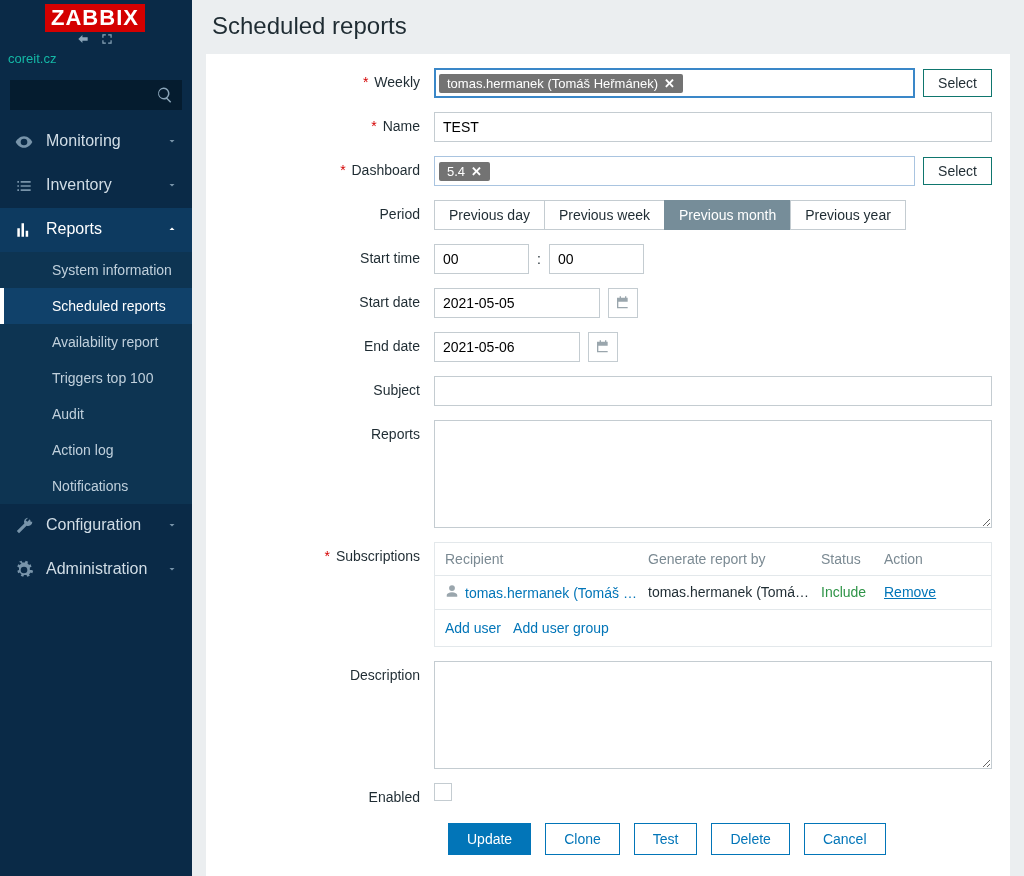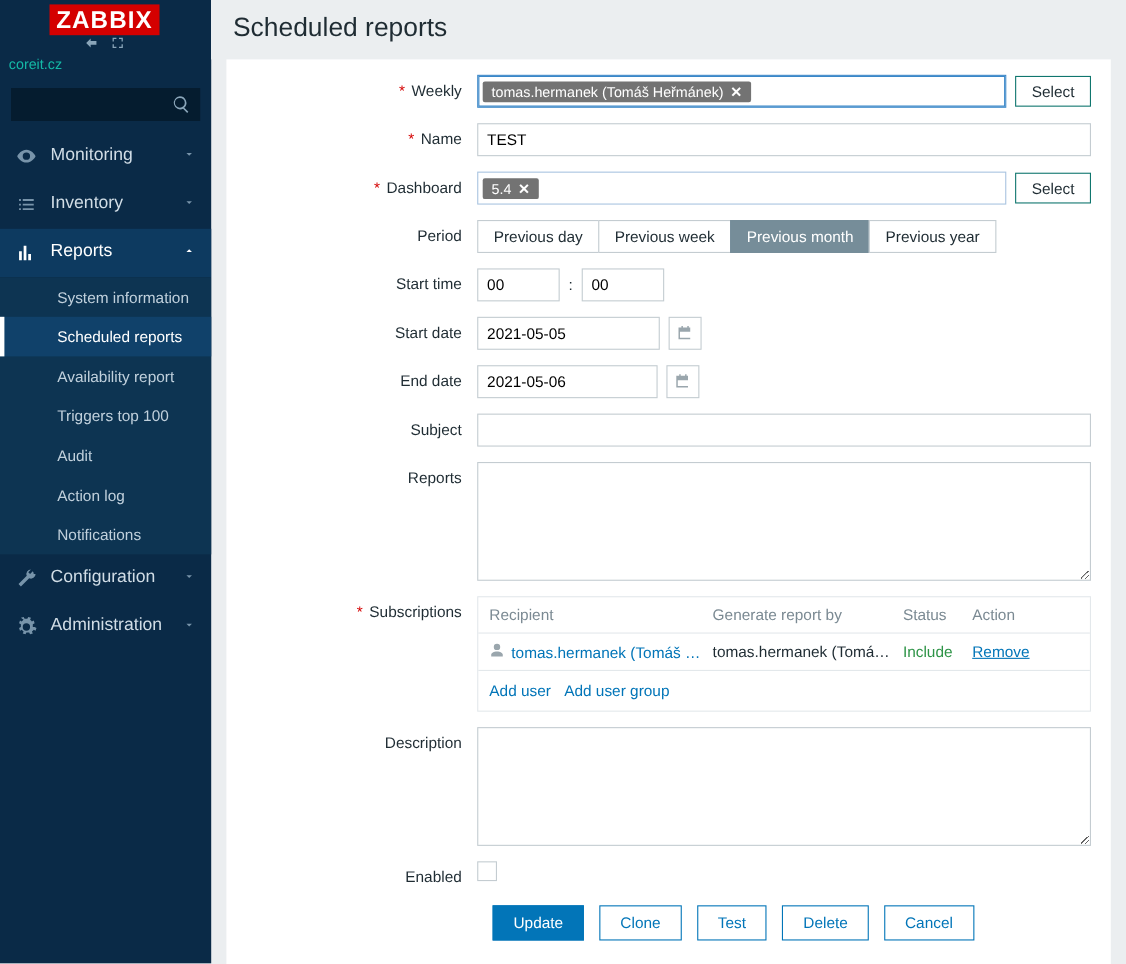--- a/index.html
+++ b/index.html
@@ -162,21 +162,21 @@
   }
 
   .text-input {
     border: 1px solid #c4ccd1;
     height: 30px;
     padding: 0 8px;
     font-size: 14px;
     width: 100%;
   }
   .text-input.wide { flex: 1; }
-  .text-input.narrow { width: 75px; }
+  .text-input.narrow { width: 95px; }
 
   .seg-group { display: flex; }
   .seg-btn {
     border: 1px solid #c4ccd1;
     background: #fff;
     padding: 6px 14px;
     margin-left: -1px;
     cursor: pointer;
     font-size: 14px;
   }
@@ -427,21 +427,21 @@
           <svg viewBox="0 0 24 24">
               <path d="M5 4h2V2h2v2h6V2h2v2h2v16H3V4h2zm0 6v8h14v-8H5z"></path>
             </svg>
         </span>
       </div>
     </div>
 
     <div class="form-row">
       <div class="form-label"><span>End date</span></div>
       <div class="form-field">
-        <input class="text-input" style="width: 164px;" value="2021-05-06">
+        <input class="text-input" style="width: 146px;" value="2021-05-06">
         <span class="cal-btn">
           <svg viewBox="0 0 24 24">
               <path d="M5 4h2V2h2v2h6V2h2v2h2v16H3V4h2zm0 6v8h14v-8H5z"></path>
             </svg>
         </span>
       </div>
     </div>
 
     <div class="form-row">
       <div class="form-label"><span>Subject</span></div>

